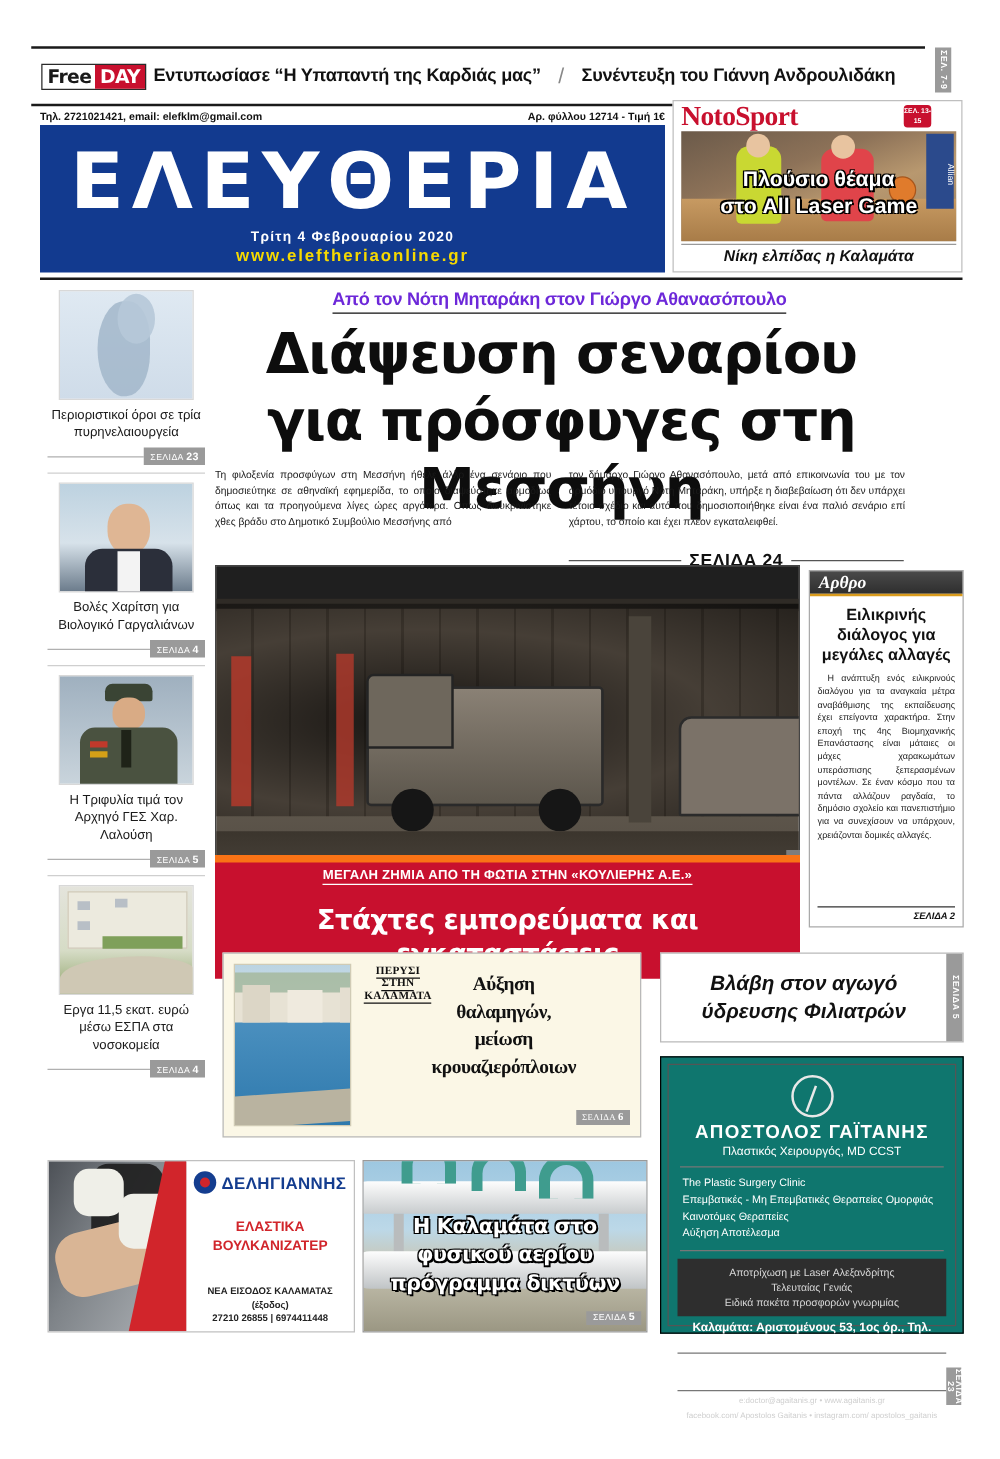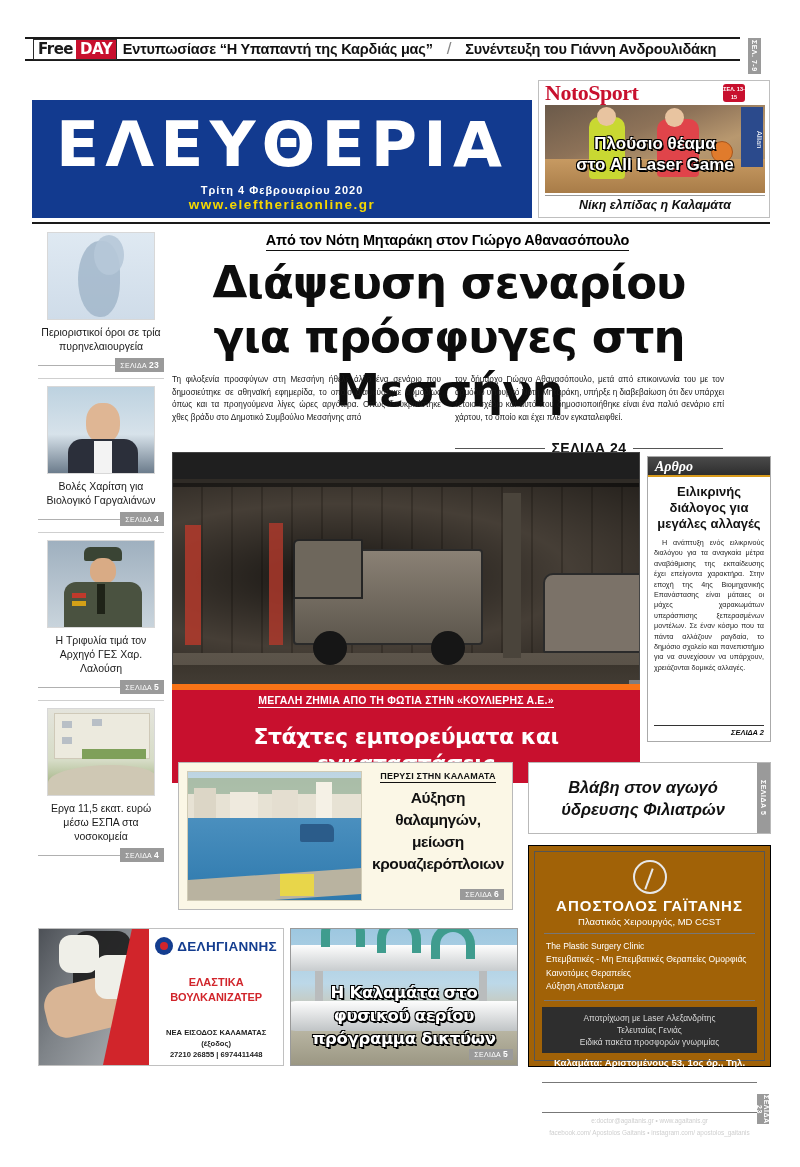--- a/index.html
+++ b/index.html
@@ -7,21 +7,21 @@
     width: 800px; height: 1167px;
     background: #ffffff;
     font-family: "Liberation Sans", sans-serif;
     overflow: hidden;
     position: relative;
   }
   .page { width: 800px; height: 1167px; position: relative; background:#fff; }
 
   
   .promo-strip {
-    position: absolute; left: 25px; top: 37px; width: 715px; height: 24px;
+    position: absolute; left: 25px; top: 37px; width: 715px; height: 48px;
     border-top: 2px solid #1a1a1a; border-bottom: 2px solid #1a1a1a;
     background: #ffffff; display: flex; align-items: center;
   }
   .freeday-logo {
     margin-left: 8px; display: flex; align-items: stretch; height: 21px;
     border: 1px solid #2a2a2a; background:#fff;
   }
   .freeday-free {
     font-family: "DejaVu Sans", sans-serif; font-weight: bold; font-size: 15px;
     color: #1a1a1a; padding: 0 3px 0 4px; line-height: 19px; letter-spacing:-0.5px;
@@ -147,21 +147,21 @@
   .art-gen .medal2 { position:absolute; left:24px; top:60px; width:14px; height:5px; background:#d4a017;}
   .art-hosp { background: linear-gradient(#e4e4dc 0%, #d6dcc6 60%, #8fa36a 100%); }
   .art-hosp .bldg { position:absolute; left:6px; top:4px; width:96px; height:46px; background:#eceade; border:1px solid #cfc9b8;}
   .art-hosp .win { position:absolute; width:10px; height:7px; background:#b8bfc6; }
   .art-hosp .canopy { position:absolute; left:34px; top:40px; width:64px; height:10px; background:#7fa05a; }
   .art-hosp .path { position:absolute; left:0px; bottom:0; width:108px; height:30px; background:#cfc8b4; border-radius: 60% 40% 0 0;}
 
   
   .kicker {
     position:absolute; left:175px; top:232px; width:545px; text-align:center;
-    font-size: 14.5px; font-weight: bold; color:#000000; letter-spacing:-0.2px;
+    font-size: 14.5px; font-weight: bold; color:#6d28d9; letter-spacing:-0.2px;
   }
   .kicker span { border-bottom: 1.5px solid #111; padding-bottom: 2px; }
   .headline {
     position:absolute; left:175px; top:256px; width:548px; text-align:center;
     font-family: "DejaVu Sans", sans-serif; font-weight: bold;
     font-size: 45px; line-height: 54px; color:#0d0d0d; letter-spacing:-1px;
   }
   .lede { position:absolute; left:172px; top:374px; width:552px; display:flex; gap:14px;align-items:center; }
   .lede-col {
     flex:1; font-size: 8.2px; line-height: 12.6px; color:#1a1a1a; text-align: justify;
@@ -244,21 +244,21 @@
   }
   .y-town { position:absolute; left:0; top:22px; width:100%; height:24px; background:#e7e2d4; }
   .y-b1 { position:absolute; left:6px; top:16px; width:22px; height:30px; background:#dcd6c6; }
   .y-b2 { position:absolute; left:42px; top:20px; width:28px; height:26px; background:#efeade; }
   .y-b3 { position:absolute; left:84px; top:18px; width:26px; height:28px; background:#e4ded0; }
   .y-church { position:absolute; left:128px; top:10px; width:16px; height:36px; background:#f5f1e6; }
   .y-hill { position:absolute; left:0; top:6px; width:100%; height:18px; background:#9fb28e; opacity:.7;}
   .y-boat { position:absolute; left:112px; top:52px; width:34px; height:18px; background:#2b5c8a; border-radius:2px 6px 2px 2px;}
   .y-quay { position:absolute; left:0; bottom:0; width:100%; height:26px; background:#b9b3a0; transform: skewY(-4deg);}
   .y-yellow { position:absolute; left:92px; bottom:4px; width:34px; height:22px; background:#e8d64a; }
-  .yacht-text { flex:1; padding-left:10px; display:flex; flex-direction:column; }
+  .yacht-text { flex:1; padding-left:10px; display:flex; flex-direction:row;font-family:Liberation Serif, serif; }
   .yacht-kicker { text-align:center; font-size: 9px; font-weight:bold; color:#111; letter-spacing:0.2px;}
   .yacht-kicker span { border-bottom:1px solid #111; padding-bottom:1px;}
   .yacht-title {
     text-align:center; font-weight:bold; font-size: 15.5px; line-height: 22px;
     color:#111; margin-top: 6px; letter-spacing:-0.4px;
   }
   .yacht-tag { margin-top:auto; align-self:flex-end; }
 
   
   .water-box {
@@ -266,21 +266,21 @@
     border:1px solid #b9b9b9; background:#fff; display:flex;
   }
   .water-text {
     flex:1; display:flex; align-items:center; justify-content:center; text-align:center;
     font-style: italic; font-weight: bold; font-size: 16.5px; line-height: 22px; color:#111;
   }
 
   
   .doc-ad {
     position:absolute; left:528px; top:845px; width:243px; height:222px;
-    background:#a16207; border:1px solid #000; padding:5px;
+    background:#0f766e; border:1px solid #000; padding:5px;
   }
   .doc-inner { border:1px solid #555; height:100%; padding: 6px 7px; color:#fff; text-align:center; }
   .doc-logo { width:34px; height:34px; border:2px solid #e8e8e8; border-radius:50%; margin: 2px auto 3px; position:relative;}
   .doc-logo:after { content:""; position:absolute; left:13px; top:6px; width:2px; height:22px; background:#e8e8e8; transform: rotate(20deg);}
   .doc-name { font-weight:bold; font-size: 15px; letter-spacing: 1px; }
   .doc-role { font-size: 9.5px; margin-top: 2px; }
   .doc-rule { height:1px; background:#777; margin: 6px 2px; }
   .doc-list { text-align:left; font-size: 8.6px; line-height: 13.4px; padding-left: 4px; }
   .doc-gray { background:#2e2e2e; padding: 5px 3px; font-size: 8.4px; line-height: 12px; color:#d8d8d8; }
   .doc-addr { font-weight:bold; font-size: 9.6px; padding: 4px 0 3px; }
@@ -312,21 +312,21 @@
   .gas-box {
     position:absolute; left:290px; top:928px; width:228px; height:138px;
     border:1px solid #999; overflow:hidden; position:absolute;
     background: linear-gradient(#9dc7e0 0%, #bcd8e8 40%, #c9c6b4 60%, #9b9783 100%);
   }
   .g-pipe1 { position:absolute; left:-10px; top:16px; width:250px; height:26px; background: linear-gradient(#fdfdfd,#c8ccce); border-radius:13px;}
   .g-pipe2 { position:absolute; left:-10px; top:72px; width:250px; height:30px; background: linear-gradient(#fdfdfd,#c0c4c6); border-radius:15px;}
   .g-arc { position:absolute; width:44px; height:36px; border:9px solid #3f9c8e; border-bottom:none; border-radius: 22px 22px 0 0;}
   .g-support { position:absolute; width:8px; height:36px; background:#b9bcbd;}
   .gas-title {
-    position:absolute; left:0; top:52px; width:100%; text-align:center;
+    position:absolute; left:0; top:40px; width:100%; text-align:center;
     color:#fff; font-family:"DejaVu Sans", sans-serif; font-weight:bold;
     font-size: 16.5px; line-height: 23px; letter-spacing:-0.3px;
     text-shadow: 1.5px 1.5px 0 #000, -1px -1px 0 #000, 1px -1px 0 #000, -1px 1px 0 #000;
   }
   .gas-tag { position:absolute; right:4px; bottom:4px; }
 
   
   .green-banner {
     position:absolute; left:38px; top:1092px; width:732px; height:34px;
     background: linear-gradient(#1d6b3e,#155a33);
@@ -353,20 +353,24 @@
       <span class="freeday-day">DAY</span>
     </div>
     <div class="promo-text">
       <span>Εντυπωσίασε “Η Υπαπαντή της Καρδιάς μας”</span>
       <span class="promo-sep">/</span>
       <span>Συνέντευξη του Γιάννη Ανδρουλιδάκη</span>
     </div>
   </div>
   <div class="vtag" style="left:748px; top:38px; width:13px; height:36px;">ΣΕΛ. 7-9</div>
 
+  <div class="info-line">
+    <span>Τηλ. 2721021421, email: elefklm@gmail.com</span>
+    <span class="info-right">Αρ. φύλλου 12714   -   Τιμή 1€</span>
+  </div>
 
   <div class="masthead">
     <div class="masthead-title">ΕΛΕΥΘΕΡΙΑ</div>
     <div class="masthead-date">Τρίτη 4 Φεβρουαρίου 2020</div>
     <div class="masthead-url">www.eleftheriaonline.gr</div>
   </div>
 
   <div class="noto-box">
     <div class="noto-head">
       <span class="noto-logo">NotoSport</span>

